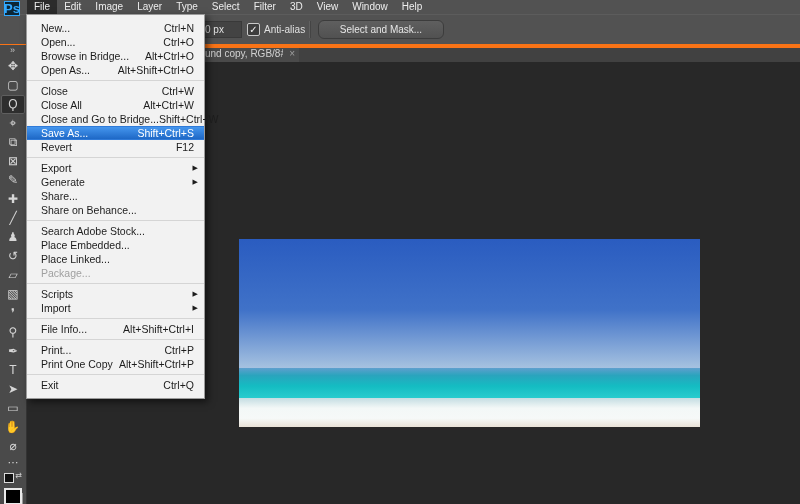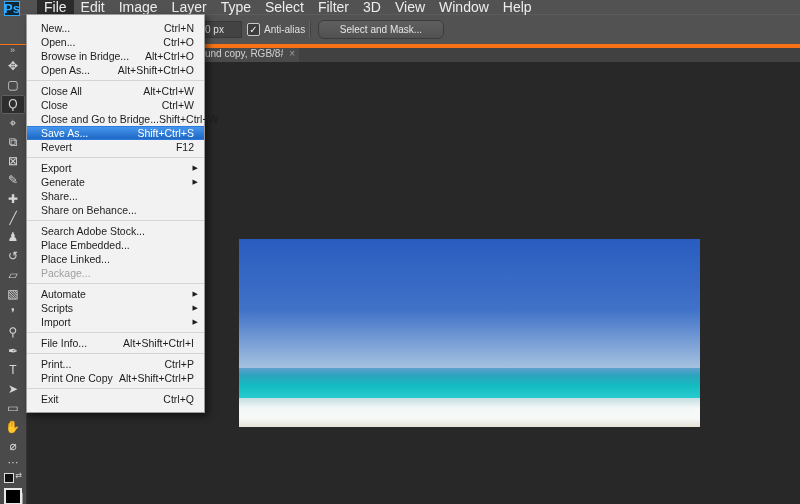--- a/index.html
+++ b/index.html
@@ -3,22 +3,22 @@
 <meta charset="utf-8">
 <style>
   html,body{margin:0;padding:0}
   body{
     width:800px;height:504px;position:relative;overflow:hidden;
     background:#282828;font-family:"Liberation Sans",sans-serif;
     -webkit-user-select:none;user-select:none;
   }
   
   .menubar{position:absolute;top:0;left:0;right:0;height:14px;background:#525252;
-    display:flex;align-items:center;padding-left:37px;z-index:50;
-    font-size:14px;color:#ededed;border-bottom:1px solid #5c5c5c}
+    display:flex;align-items:center;padding-left:27px;z-index:50;
+    font-size:10px;color:#ededed;border-bottom:1px solid #5c5c5c}
   .menubar .mitem{padding:0 7px;height:14px;line-height:14px;white-space:nowrap}
   .menubar .mitem.active{background:#2b2b2b}
   .pslogo{position:absolute;left:4px;top:1px;width:14px;height:13px;z-index:60;
     background:#0c2636;border:1px solid var(--logo-blue);color:var(--logo-blue);
     font-size:13px;font-weight:bold;display:flex;align-items:center;justify-content:center}
   
   .optionsbar{position:absolute;top:15px;left:0;right:0;height:29px;background:#525252;
     border-bottom:4px solid #f97316;z-index:10;font-size:10px;color:#e0e0e0}
   .feather-field{position:absolute;left:198px;top:6px;width:36px;height:15px;
     background:#434343;border:1px solid #393939;color:#e2e2e2;line-height:15px;padding-left:6px}
@@ -231,26 +231,26 @@
   <div class="mi">
       <span>Browse in Bridge...</span>
       <span class="sc">Alt+Ctrl+O</span>
     </div>
   <div class="mi">
       <span>Open As...</span>
       <span class="sc">Alt+Shift+Ctrl+O</span>
     </div>
   <div class="msep"></div>
   <div class="mi">
+      <span>Close</span>
+      <span class="sc">Ctrl+W</span>
+    </div>
+  <div class="mi">
       <span>Close All</span>
       <span class="sc">Alt+Ctrl+W</span>
-    </div>
-  <div class="mi">
-      <span>Close</span>
-      <span class="sc">Ctrl+W</span>
     </div>
   <div class="mi">
       <span>Close and Go to Bridge...</span>
       <span class="sc">Shift+Ctrl+W</span>
     </div>
   <div class="mi hl">
       <span>Save As...</span>
       <span class="sc">Shift+Ctrl+S</span>
     </div>
   <div class="mi">
@@ -286,24 +286,20 @@
   <div class="mi">
       <span>Place Linked...</span>
       <span class="sc"></span>
     </div>
   <div class="mi dim">
       <span>Package...</span>
       <span class="sc"></span>
     </div>
   <div class="msep"></div>
   <div class="mi">
-      <span>Automate</span>
-      <span class="arrow">▶</span>
-    </div>
-  <div class="mi">
       <span>Scripts</span>
       <span class="arrow">▶</span>
     </div>
   <div class="mi">
       <span>Import</span>
       <span class="arrow">▶</span>
     </div>
   <div class="msep"></div>
   <div class="mi">
       <span>File Info...</span>

